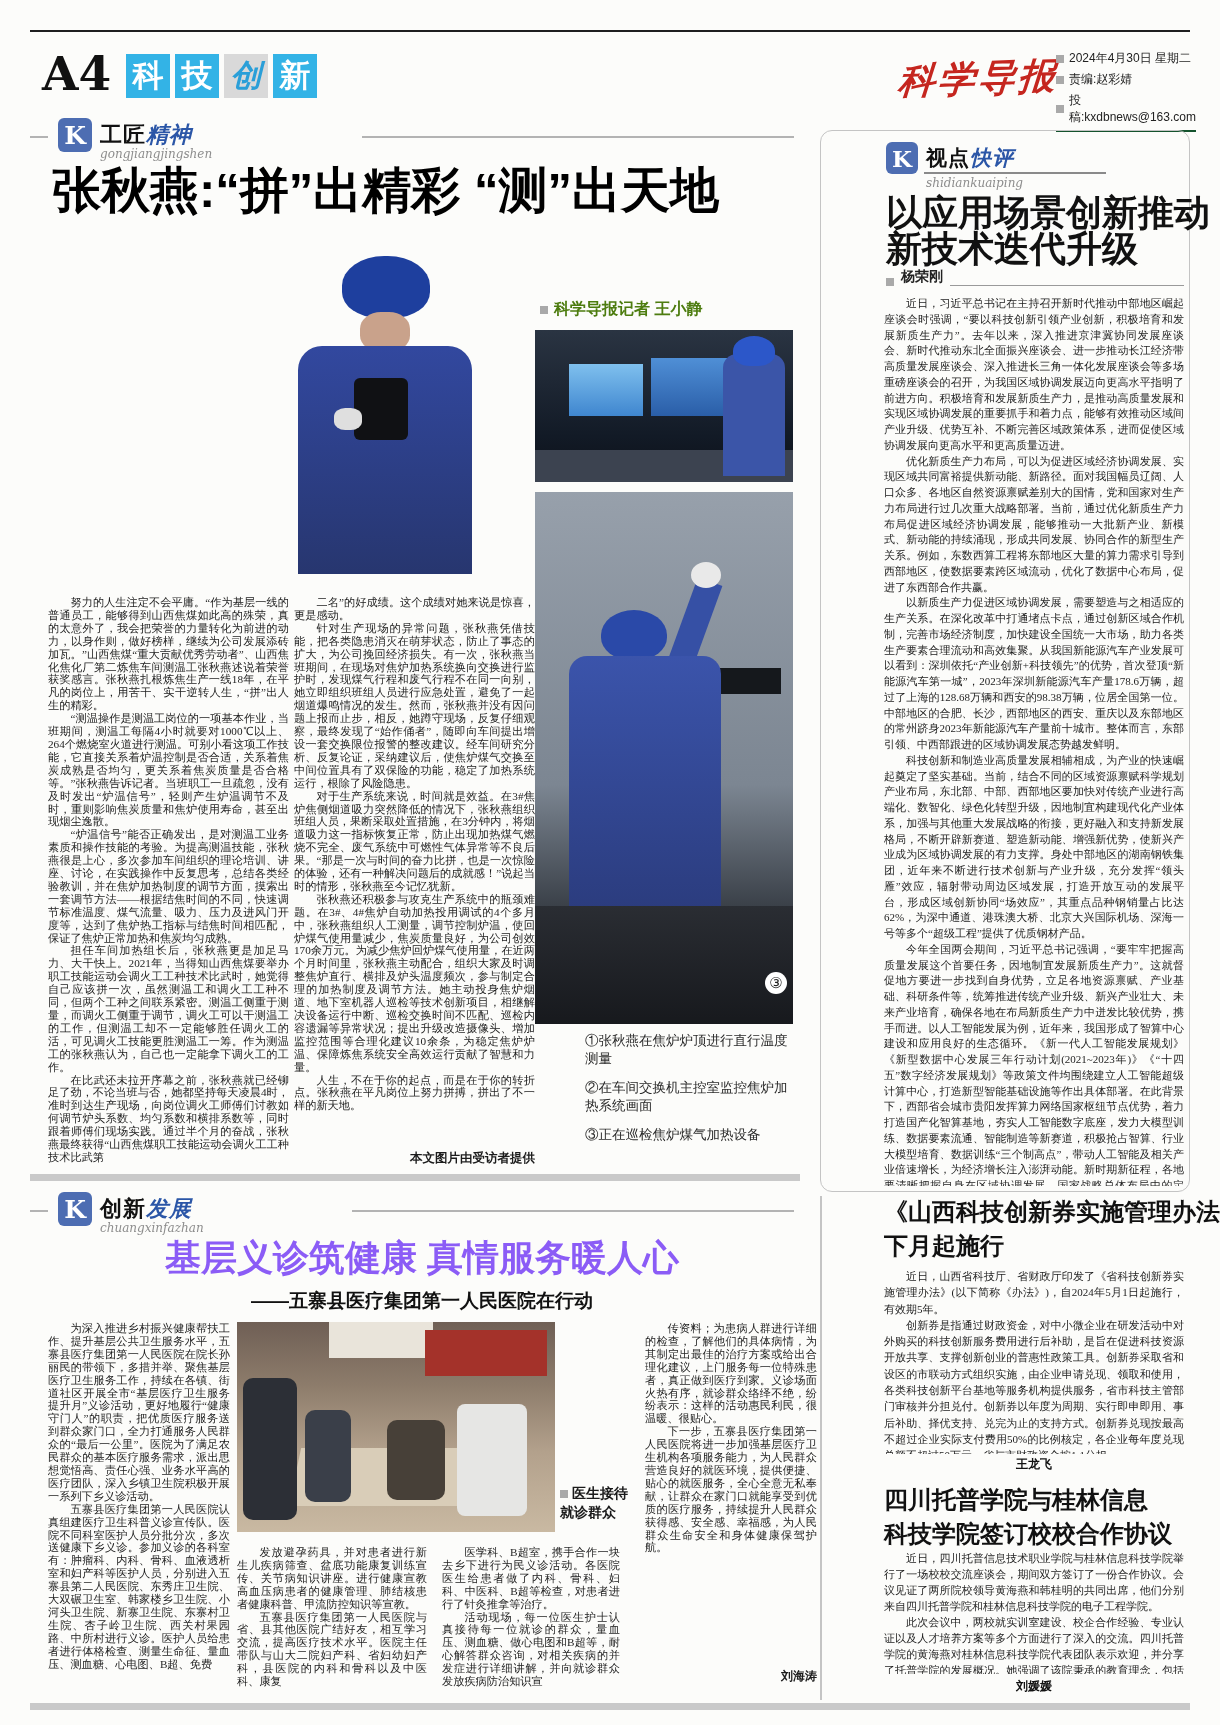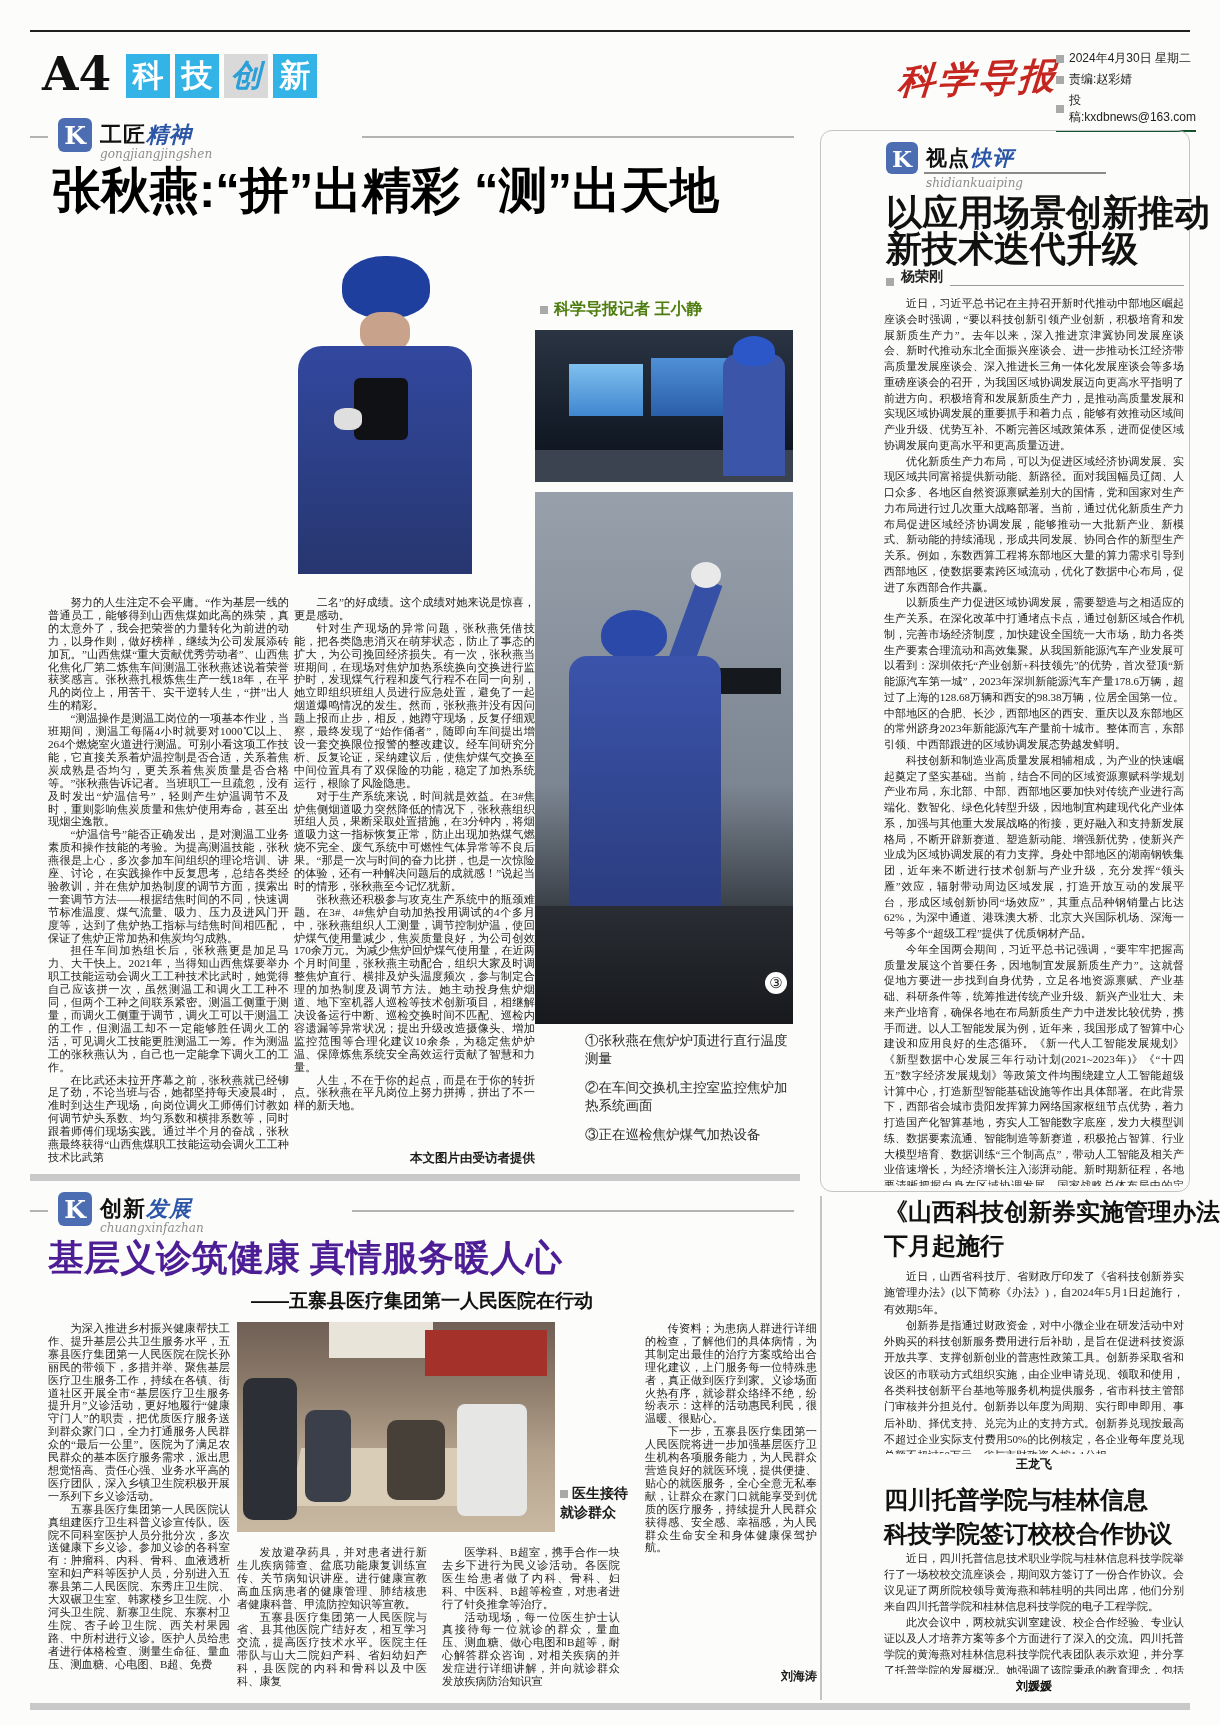--- a/index.html
+++ b/index.html
@@ -78,21 +78,21 @@
   .vauthor{left:886px;top:268px;width:298px;display:flex;align-items:flex-end;gap:7px;
            font-size:14px;font-weight:bold;color:#222;}
   .vauthor .tail{flex:1;height:1px;background:#9a9a9a;margin-top:4px;}
   .vbody{left:884px;top:296px;width:300px;height:890px;font-size:11px;line-height:15.75px;}
   .subhead{left:884px;width:304px;font-size:24px;font-weight:800;color:#111;white-space:nowrap;}
   .vo-body{left:884px;top:1268px;width:300px;height:186px;font-size:11px;line-height:16.3px;}
   .author-line{width:300px;text-align:center;font-size:12px;font-weight:bold;font-family:"DejaVu Serif",serif;color:#111;}
   .si-body{left:884px;top:1550px;width:300px;height:124px;font-size:11px;line-height:16px;}
   .vdivider{left:820px;top:1196px;width:2px;height:504px;background:#c4c4c4;}
   
-  .clinic-headline{left:48px;top:1234px;width:748px;font-size:36px;font-weight:900;color:#4c1d95;white-space:nowrap;}
+  .clinic-headline{left:48px;top:1234px;width:748px;text-align:center;font-size:36px;font-weight:900;color:#8b5cf6;white-space:nowrap;}
   .clinic-subtitle{left:48px;top:1288px;width:748px;text-align:center;font-size:19px;font-weight:600;color:#111;}
   .ccol1{left:48px;top:1322px;width:182px;height:372px;}
   .ccol2{left:237px;top:1546px;width:190px;height:148px;}
   .ccol3{left:442px;top:1546px;width:178px;height:148px;}
   .ccol4{left:645px;top:1322px;width:172px;height:334px;}
   .photo4{left:237px;top:1322px;width:318px;height:210px;background:
       linear-gradient(180deg,#6f5f55,#8d7c6b 30%,#b3a18c 62%,#c9b9a2);}
   .p4-banner{position:absolute;right:8px;top:8px;width:122px;height:46px;background:#a4322a;}
   .p4-window{position:absolute;left:92px;top:0;width:104px;height:36px;background:#e9e4da;}
   .p4-table{position:absolute;left:58px;bottom:26px;width:200px;height:58px;background:#d9cdb8;transform:skewX(-12deg);}

